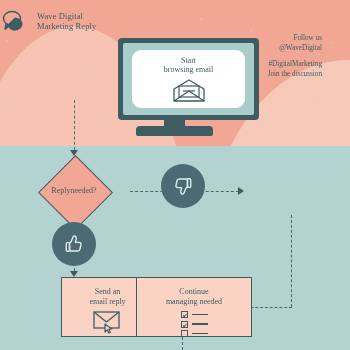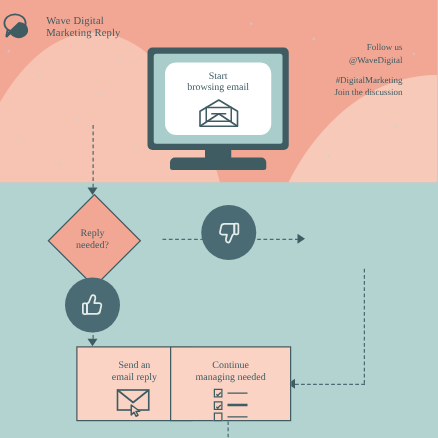--- a/index.html
+++ b/index.html
@@ -18,45 +18,45 @@
   .band-bottom{position:absolute;left:0;top:146px;width:350px;height:204px;background:#b3d3d1;}
 
   
   .logo-wrap{position:absolute;left:1px;top:9px;display:flex;align-items:center;gap:8px;}
   .logo-mark{position:relative;width:28px;height:24px;}
   .brand{font-size:8.5px;line-height:10.5px;color:#3f5c63;letter-spacing:.1px;}
   .social{position:absolute;right:28px;top:6px;text-align:right;color:#3f5c63;font-size:7.2px;line-height:9.5px;margin-top:28px;}
   .social .gap{height:7px;}
 
   
-  .monitor{position:absolute;left:118px;top:38px;width:113px;height:82px;background:#3f5c63;border-radius:4px;}
+  .monitor{position:absolute;left:118px;top:38px;width:113px;height:82px;background:#3f5c63;border-radius:4px;padding-left:28px;}
   .screen{position:absolute;left:5px;top:5px;right:5px;bottom:5px;background:#a9cdca;border-radius:2px;}
   .card{position:absolute;left:9px;top:7px;right:9px;bottom:7px;background:#ffffff;border-radius:9px;
         display:flex;flex-direction:column;align-items:center;justify-content:center;gap:3px;}
   .card-text{font-size:8px;line-height:9.5px;color:#3f5c63;text-align:center;}
   .neck{position:absolute;left:164px;top:120px;width:21px;height:11px;background:#3f5c63;}
   .base{position:absolute;left:136px;top:126px;width:77px;height:10px;background:#3f5c63;border-radius:4px 4px 2px 2px;}
 
   
   .diamond{position:absolute;left:18px;top:155px;width:112px;height:72px;}
   .diamond .shape{position:absolute;left:50%;top:50%;width:51px;height:51px;margin:-25.5px 0 0 -25.5px;
         background:#f2a794;border:1.4px solid #3f5c63;transform:rotate(45deg);}
-  .diamond .txt{position:absolute;left:0;top:0;width:100%;height:100%;display:flex;flex-direction:column;
+  .diamond .txt{position:absolute;left:0;top:0;width:100%;height:100%;display:flex;flex-direction:row;
         align-items:center;justify-content:center;font-size:8px;line-height:9.5px;color:#3f5c63;text-align:center;}
 
   .circ{position:absolute;width:44px;height:44px;border-radius:50%;background:#4a6b73;
         display:flex;align-items:center;justify-content:center;}
   .circ-up{left:52px;top:222px;}
   .circ-down{left:161px;top:164px;}
 
   .box{position:absolute;background:#fad3c4;border:1.4px solid #3f5c63;
        display:flex;flex-direction:column;align-items:center;justify-content:flex-start;padding-top:9px;box-sizing:border-box;}
   .box-remove{left:245px;top:155px;width:93px;height:60px;}
   .box-send{left:18px;top:277px;width:93px;height:60px;margin-left:43px;}
-  .box-continue{left:136px;top:277px;width:97px;height:60px;}
+  .box-continue{left:136px;top:277px;width:116px;height:60px;}
   .box-text{font-size:8px;line-height:9.5px;color:#3f5c63;text-align:center;}
   .box-icon{margin-top:4px;}
 
   
   .checklist{margin-top:5px;display:flex;flex-direction:column;gap:2.5px;}
   .ck-row{display:flex;align-items:center;gap:4px;}
   .ck-box{width:7px;height:7px;border:1px solid #3f5c63;box-sizing:border-box;position:relative;background:#fad3c4;}
   .ck-box.on:after{content:"";position:absolute;left:1px;top:2.4px;width:3px;height:1.4px;
         border-left:1px solid #3f5c63;border-bottom:1px solid #3f5c63;transform:rotate(-45deg);}
   .ck-line{width:16px;height:1.4px;background:#3f5c63;}

